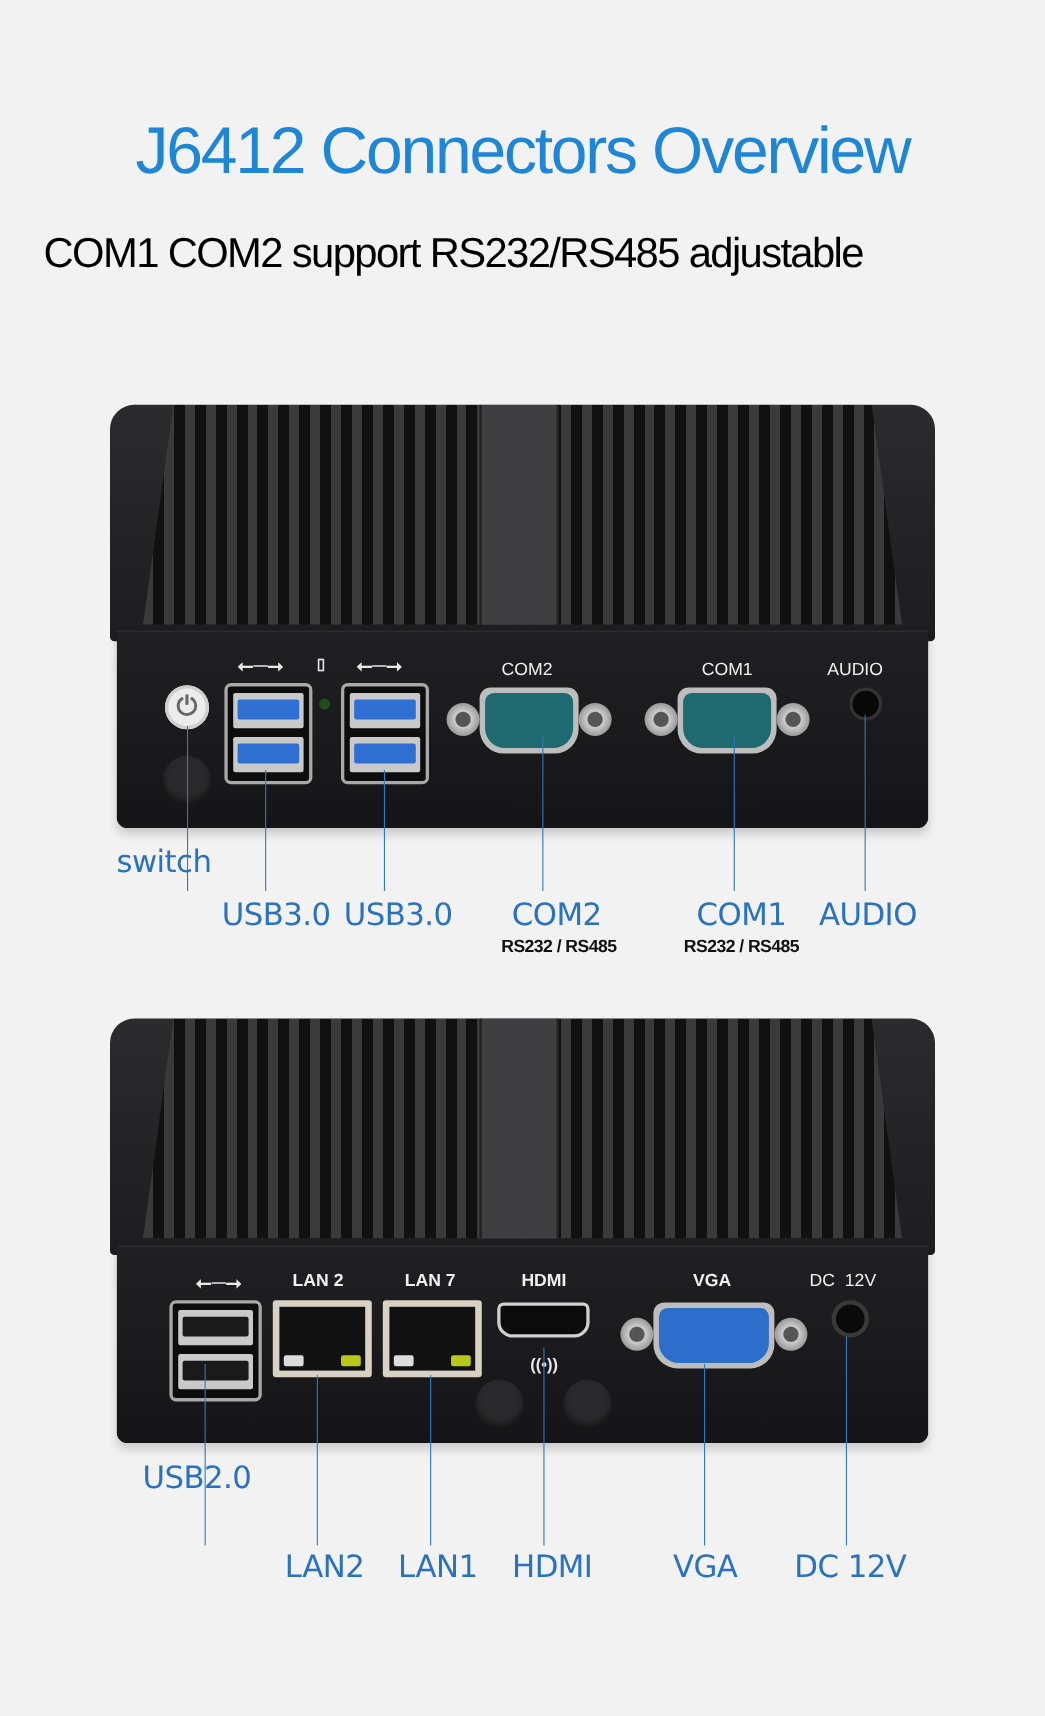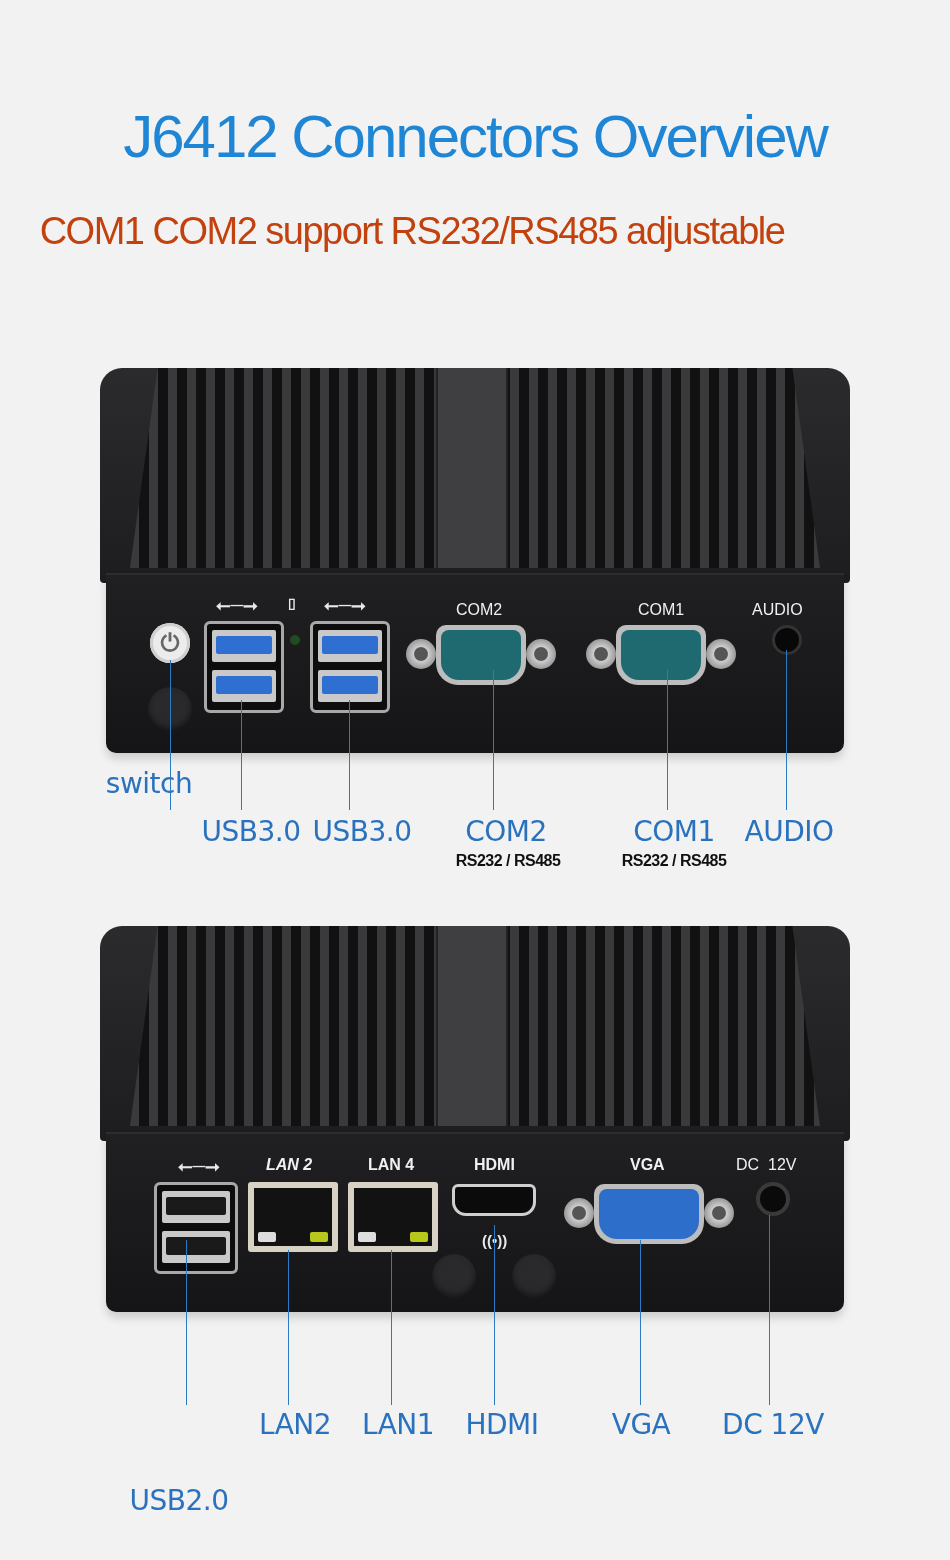--- a/index.html
+++ b/index.html
@@ -2,21 +2,21 @@
 <html><head>
 <meta charset="utf-8">
 <style>
   * { box-sizing: border-box; margin: 0; padding: 0; }
   html, body { width: 950px; height: 1560px; background: #f2f2f2; overflow: hidden; }
   body { position: relative; font-family: "Liberation Sans", sans-serif; }
 
   .title { position: absolute; left: 0; width: 950px; top: 102px; text-align: center;
     font-size: 60px; color: #1f86d6; letter-spacing: -2px; font-weight: normal; }
   .subtitle { position: absolute; left: 0; width: 824px; top: 210px; text-align: center;
-    font-size: 38px; color: #c2410c; letter-spacing: -1.5px; }
+    font-size: 38px; color: #000000; letter-spacing: -1.5px; }
 
   .device { position: absolute; left: 100px; width: 750px; }
   .top-shell { position: absolute; left: 0; right: 0; top: 0; height: 215px;
     background: linear-gradient(#2b2b2d, #1d1d1f); border-radius: 22px 22px 4px 4px; overflow: hidden; }
   .fins { position: absolute; left: 30px; right: 30px; top: 0; height: 200px;
     background: repeating-linear-gradient(90deg, #3a3a3c 0 9px, #111 9px 19px); }
   .fins.tapered { clip-path: polygon(4% 0, 96% 0, 100% 100%, 0 100%); }
   .center-bar { position: absolute; left: 336px; width: 72px; top: 0; height: 200px;
     background: #3f3f41; border-left: 2px solid #222; border-right: 2px solid #222; }
   .front { position: absolute; left: 6px; right: 6px; height: 180px;
@@ -125,28 +125,28 @@
     <div class="fins tapered"></div>
     <div class="center-bar"></div>
   </div>
   <div class="front" style="top:206px;">
     <div class="icon-text" style="left:72px; top:22px;">⭠─⭢</div>
     <div class="usb3 usb2" style="left:48px; top:48px; width:84px;">
       <div class="slot"></div>
         <div class="slot"></div>
     </div>
 
-    <div class="plate-label bold" style="left:160px; top:22px;font-style:italic;">LAN 2</div>
+    <div class="plate-label bold" style="left:160px; top:22px;">LAN 2</div>
     <div class="rj45" style="left:142px; top:48px;">
       <div class="hole">
           <div class="led" style="left:4px; background:#ddd;"></div>
           <div class="led" style="right:4px; background:#b8c81a;"></div>
         </div>
     </div>
-    <div class="plate-label bold" style="left:262px; top:22px;">LAN 4</div>
+    <div class="plate-label bold" style="left:262px; top:22px;">LAN 7</div>
     <div class="rj45" style="left:242px; top:48px;">
       <div class="hole">
           <div class="led" style="left:4px; background:#ddd;"></div>
           <div class="led" style="right:4px; background:#b8c81a;"></div>
         </div>
     </div>
 
     <div class="plate-label bold" style="left:368px; top:22px;">HDMI</div>
     <div class="hdmi" style="left:346px; top:50px;"></div>
     <div class="icon-text" style="left:376px; top:98px; font-size:15px;">((•))</div>
@@ -167,18 +167,18 @@
   </div>
 </div>
 
 <div class="leader" style="left:186px; top:1240px; height:165px;"></div>
 <div class="leader" style="left:288px; top:1250px; height:155px;"></div>
 <div class="leader" style="left:391px; top:1250px; height:155px;"></div>
 <div class="leader" style="left:494px; top:1225px; height:180px;"></div>
 <div class="leader" style="left:640px; top:1240px; height:165px;"></div>
 <div class="leader" style="left:769px; top:1215px; height:190px;"></div>
 
-<div class="callout" style="left:179px; top:1484px;">USB2.0</div>
+<div class="callout" style="left:179px; top:1327px;">USB2.0</div>
 <div class="callout" style="left:295px; top:1408px;">LAN2</div>
 <div class="callout" style="left:398px; top:1408px;">LAN1</div>
 <div class="callout" style="left:502px; top:1408px;">HDMI</div>
 <div class="callout" style="left:641px; top:1408px;">VGA</div>
 <div class="callout" style="left:773px; top:1408px;">DC 12V</div>
 
 </body></html>

